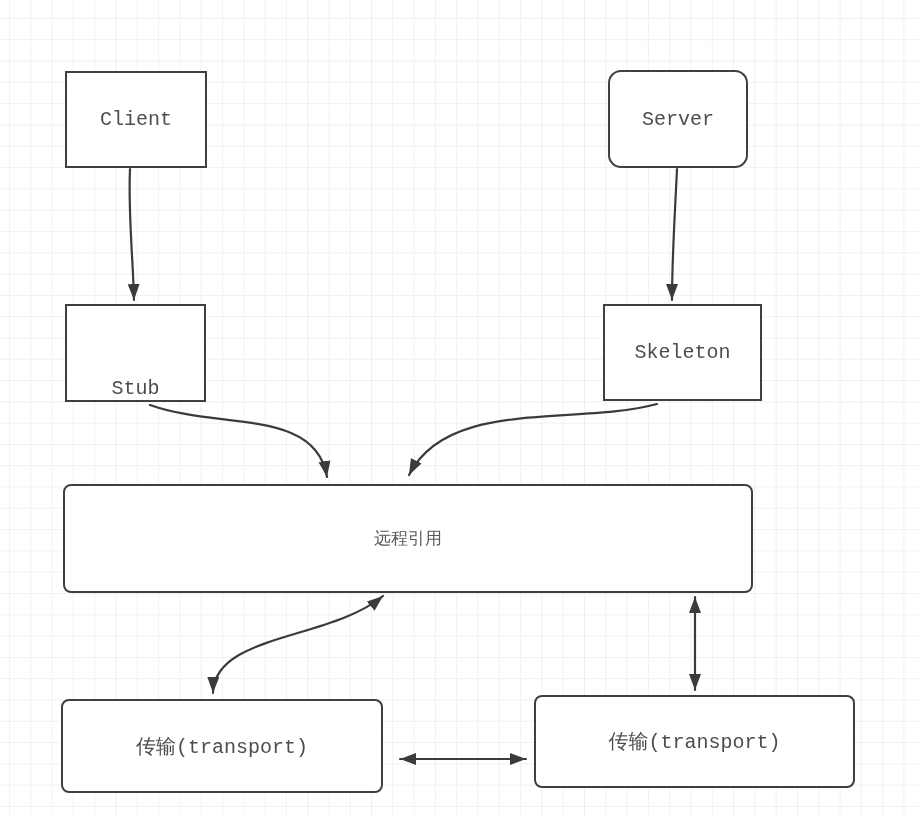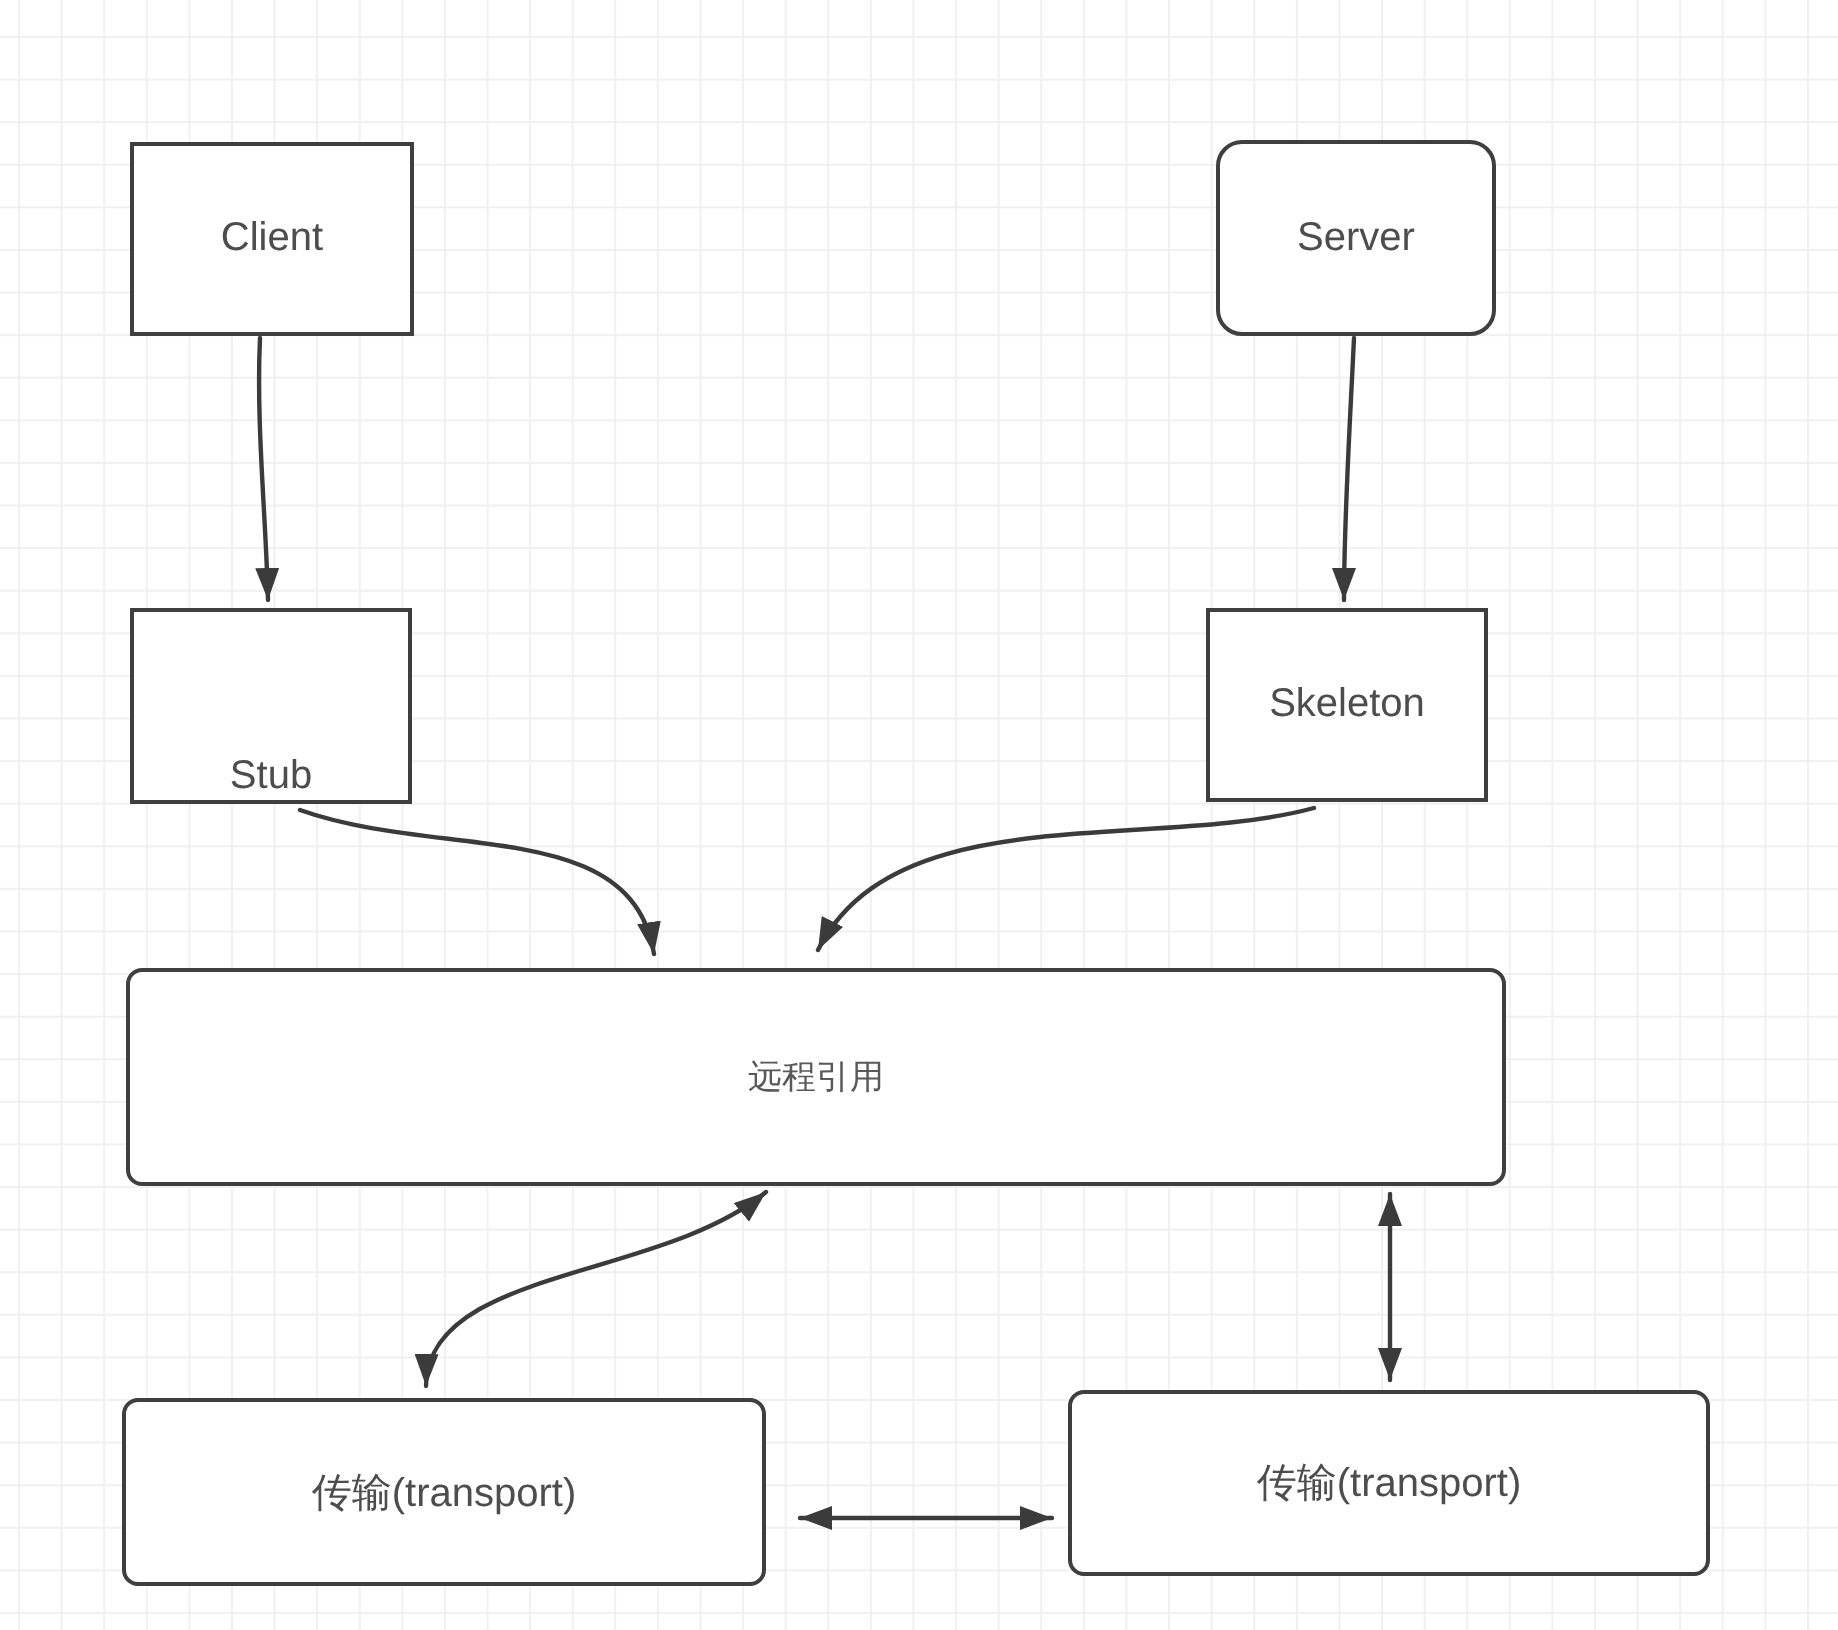--- a/index.html
+++ b/index.html
@@ -40,32 +40,33 @@
   .node {
     position: absolute;
     background: #ffffff;
     border: 2px solid #3f3f3f;
     box-sizing: border-box;
     display: flex;
     align-items: center;
     justify-content: center;
     color: #4d4d4d;
     cursor: default;
+    font-family: Liberation Mono, monospace;
   }
   .node .node-label {
     white-space: nowrap;
     text-align: center;
   }
   .rounded { border-radius: 8px; }
 
   
   #n-client   { left: 65px;  top: 71px;  width: 142px; height: 97px;  font-size: 20px; }
   #n-server   { left: 608px; top: 70px;  width: 140px; height: 98px;  font-size: 20px; border-radius: 13px; }
   #n-stub     { left: 65px;  top: 304px; width: 141px; height: 98px;  font-size: 20px; align-items: flex-end; }
-  #n-skeleton { left: 603px; top: 304px; width: 141px; height: 97px;  font-size: 20px; }
+  #n-skeleton { left: 603px; top: 304px; width: 159px; height: 97px;  font-size: 20px; }
 
   
   #n-remote-reference { left: 63px; top: 484px; width: 690px; height: 109px; font-size: 17px; color: #595959; }
 
   
   #n-transport-left  { left: 61px;  top: 699px; width: 322px; height: 94px; font-size: 20px; }
   #n-transport-right { left: 534px; top: 695px; width: 321px; height: 93px; font-size: 20px; }
 </style>
 </head>
 <body>

